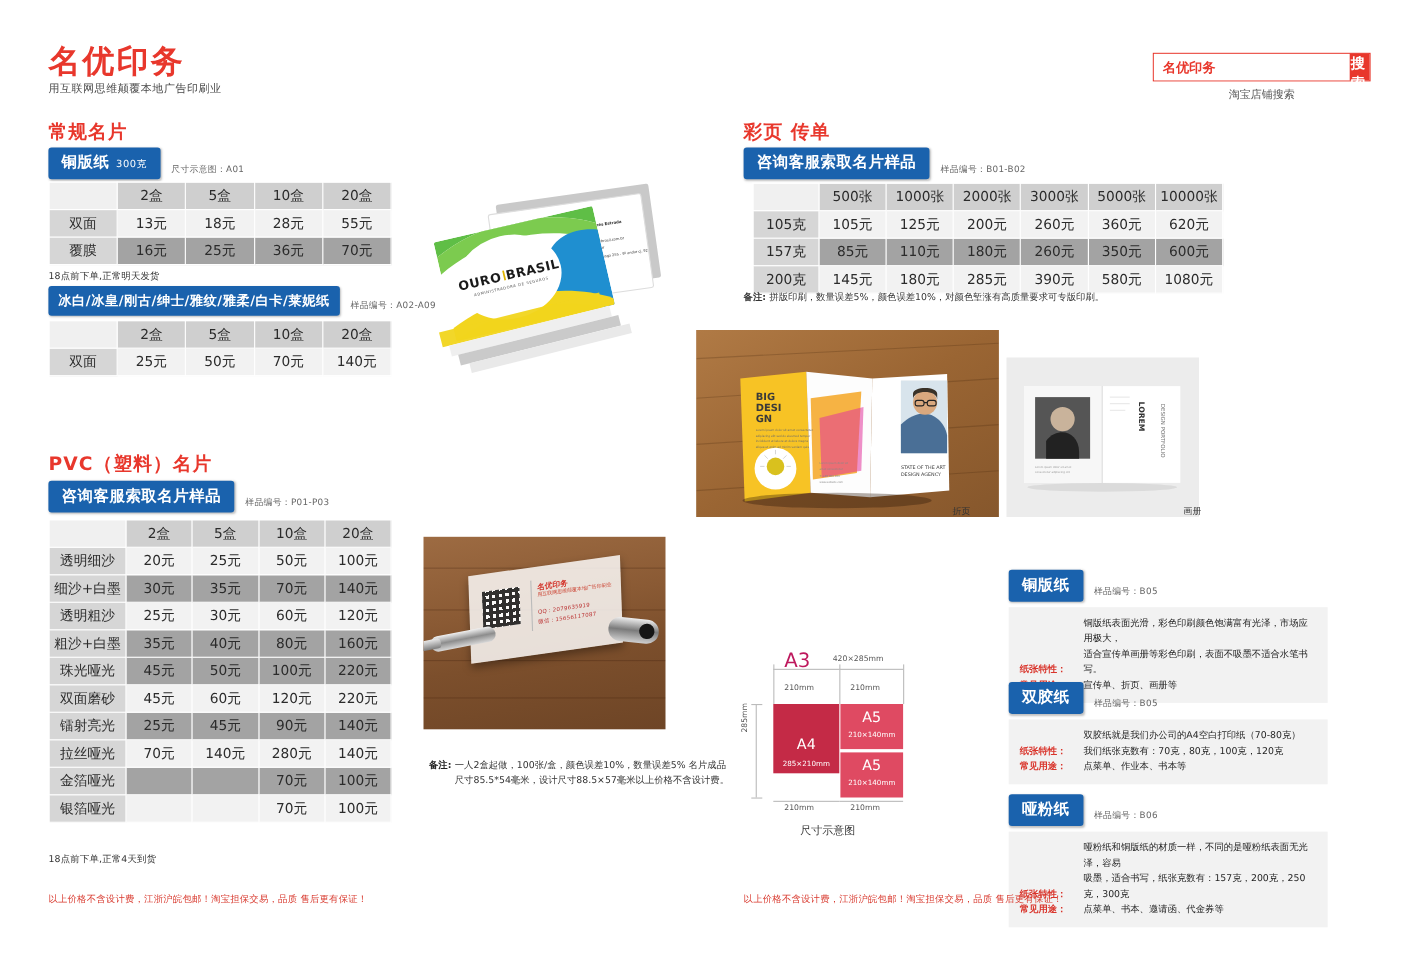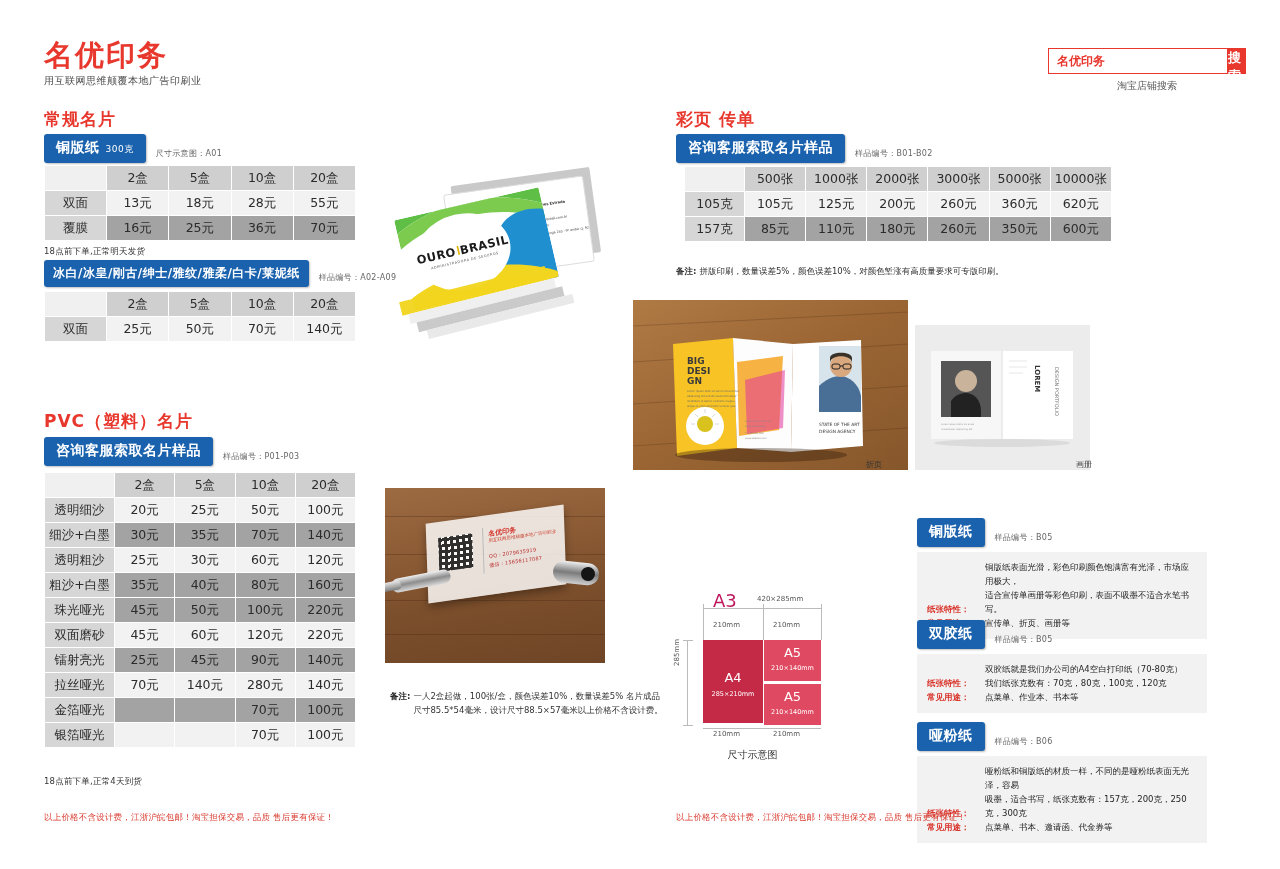--- a/index.html
+++ b/index.html
@@ -143,21 +143,21 @@
   .pline { display: flex; font-size: 8.5px; line-height: 1.65; align-items: flex-end; }
   .plabel { color: #d9342b; font-weight: bold; white-space: nowrap; width: 58px; flex: none; }
   .ptext { color: #1f1f1f; }
 
   
   .sizefig { position: absolute; left: 665px; top: 590px; width: 175px; height: 180px; }
   .fig-a3 { position: absolute; left: 48px; top: 0; font-size: 18px; color: #be185d; }
   .fig-a3dim { position: absolute; left: 92px; top: 5px; font-size: 7px; color: #555; }
   .dimtxt { position: absolute; font-size: 7px; color: #555; }
   .rect-a4 {
-    position: absolute; left: 38px; top: 50px; width: 60px; height: 83px;
+    position: absolute; left: 38px; top: 50px; width: 60px; height: 63px;
     background: #c42a46; color: #fff;
   }
   .rect-a5 {
     position: absolute; left: 99px; width: 57px;
     background: #df4a62; color: #fff;
   }
   .fig-name { position: absolute; font-size: 13px; color: #fff; width: 100%; text-align: center; }
   .fig-sz { position: absolute; font-size: 6.5px; color: #fff; width: 100%; text-align: center; }
   .tick { position: absolute; background: #bbb; }
   .fig-caption { position: absolute; left: 0; top: 158px; width: 175px; text-align: center; font-size: 10px; color: #333; }
@@ -456,20 +456,29 @@
         </tr>
         <tr>
           <td class="rowhead" style="width: 60px;">157克</td>
           <td class="alt">85元</td>
           <td class="alt">110元</td>
           <td class="alt">180元</td>
           <td class="alt">260元</td>
           <td class="alt">350元</td>
           <td class="alt">600元</td>
         </tr>
+        <tr>
+          <td class="rowhead" style="width: 60px;">200克</td>
+          <td>145元</td>
+          <td>180元</td>
+          <td>285元</td>
+          <td>390元</td>
+          <td>580元</td>
+          <td>1080元</td>
+        </tr>
       </tbody>
     </table>
 
   <div style="position:absolute;left:676px;top:265px;display:flex;">
     <b class="note-blk" style="flex:none;margin-right:3px;">备注:</b>
     <span class="note-blk">拼版印刷，数量误差5%，颜色误差10%，对颜色堑涨有高质量要求可专版印刷。</span>
   </div>
 
   <div class="brochure">
     <svg width="275" height="170" viewBox="0 0 275 170">

